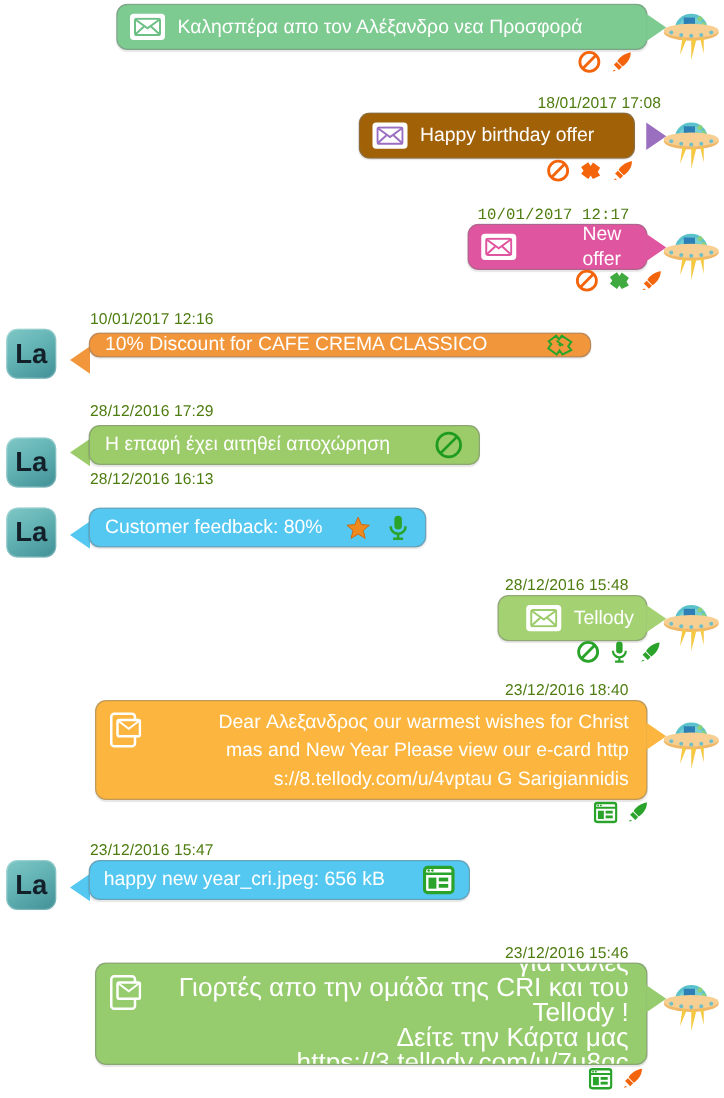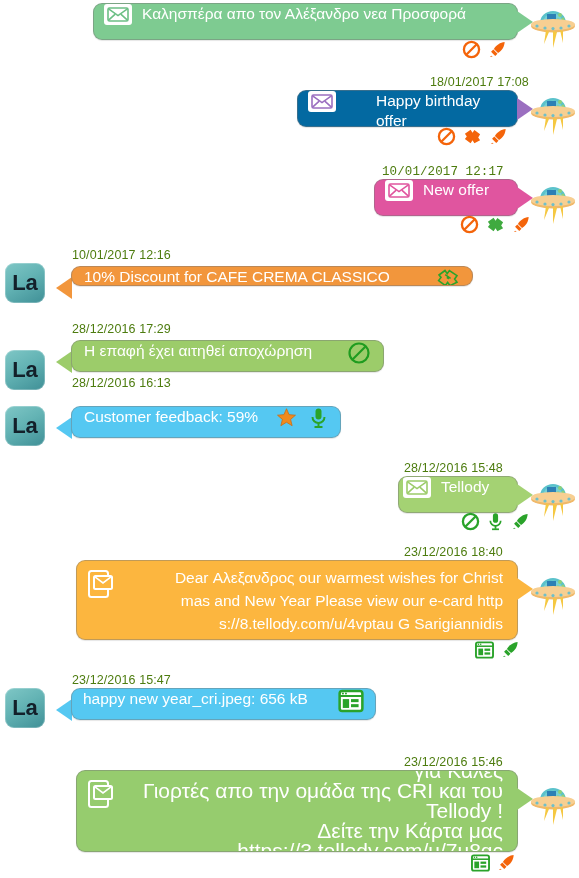--- a/index.html
+++ b/index.html
@@ -28,21 +28,21 @@
     white-space: nowrap;
     font-family: "Liberation Sans", sans-serif;
   }
 
   
   .bubble {
     position: absolute;
     border-radius: 9px;
     border: 1px solid rgba(120,120,120,0.45);
     display: flex;
-    align-items: flex-start;
+    align-items: center;
     color: #ffffff;
     font-size: 15.5px;
     box-shadow: 0 1px 1px rgba(0,0,0,0.10);
     overflow: hidden;
   }
   .bubble .btext {
     flex: 1 1 auto;
     line-height: 20px;
     white-space: pre-line;
   }
@@ -166,21 +166,21 @@
           <path d="M17.5 2.2 C13 2.6 8.5 5.5 6.2 9.4 L10.6 13.8 C14.5 11.5 17.4 7 17.5 2.2 Z" fill="#f4640a"></path>
           <path d="M5.6 10 L3.2 12.4 L7.6 16.8 L10 14.4 Z" fill="#f4640a"></path>
           <path d="M3.4 16.6 L2 18 L5 17.4 Z" fill="#f4640a"></path>
         </svg>
       </span>
     </div>
   </div>
 
   <div class="row">
     <div class="ts" style="left:430px; top:75px;">18/01/2017 17:08</div>
-    <div class="bubble" style="left:297px; top:90px; width:221px; height:37px; background:#0369a1; padding:0 10px;gap:30px;">
+    <div class="bubble" style="left:287px; top:90px; width:221px; height:37px; background:#a16207; padding:0 10px;">
       <span class="ic" style="margin-right:10px;">
         <span class="env-box">
           <svg width="22" height="15" viewBox="0 0 22 15" aria-hidden="true">
             <rect x="1" y="1" width="20" height="13" rx="1.5" fill="none" stroke="#9b6fc0" stroke-width="1.6"></rect>
             <path d="M1.6 1.8 L11 8.6 L20.4 1.8" fill="none" stroke="#9b6fc0" stroke-width="1.6"></path>
             <path d="M1.6 13.2 L8.2 7.2 M20.4 13.2 L13.8 7.2" fill="none" stroke="#9b6fc0" stroke-width="1.6"></path>
           </svg>
         </span>
       </span>
       <span class="btext">Happy birthday offer</span>
@@ -223,21 +223,21 @@
           <path d="M17.5 2.2 C13 2.6 8.5 5.5 6.2 9.4 L10.6 13.8 C14.5 11.5 17.4 7 17.5 2.2 Z" fill="#f4640a"></path>
           <path d="M5.6 10 L3.2 12.4 L7.6 16.8 L10 14.4 Z" fill="#f4640a"></path>
           <path d="M3.4 16.6 L2 18 L5 17.4 Z" fill="#f4640a"></path>
         </svg>
       </span>
     </div>
   </div>
 
   <div class="row">
     <div class="ts" style="left:382px; top:165px;font-family:Liberation Mono, monospace;">10/01/2017 12:17</div>
-    <div class="bubble" style="left:374px; top:179px; width:144px; height:37px; background:#e0559f; padding:0 10px;">
+    <div class="bubble" style="left:374px; top:179px; width:144px; height:37px; background:#e0559f; padding:0 10px;gap:43px;">
       <span class="ic" style="margin-right:10px;">
         <span class="env-box">
           <svg width="22" height="15" viewBox="0 0 22 15" aria-hidden="true">
             <rect x="1" y="1" width="20" height="13" rx="1.5" fill="none" stroke="#e0559f" stroke-width="1.6"></rect>
             <path d="M1.6 1.8 L11 8.6 L20.4 1.8" fill="none" stroke="#e0559f" stroke-width="1.6"></path>
             <path d="M1.6 13.2 L8.2 7.2 M20.4 13.2 L13.8 7.2" fill="none" stroke="#e0559f" stroke-width="1.6"></path>
           </svg>
         </span>
       </span>
       <span class="btext">New offer</span>
@@ -319,40 +319,40 @@
     </div>
   </div>
 
   <div class="row">
     <div class="ts" style="left:72px; top:376px;">28/12/2016 16:13</div>
     <div class="la" style="left:5px; top:406px;">
       <span>La</span>
     </div>
     <div class="tail tail-left" style="left:56px; top:417px; border-right-color:#55c8f2;"></div>
     <div class="bubble pat-diamond" style="left:71px; top:406px; width:270px; height:32px; background:#55c8f2; padding:0 12px;">
-      <span class="btext">Customer feedback: 59%</span>
+      <span class="btext">Customer feedback: 80%</span>
       <span class="ic" style="margin-left:5px;">
         <svg width="21" height="21" viewBox="0 0 22 22" aria-hidden="true">
           <path d="M11 1.8 L13.7 8 L20.4 8.6 L15.3 13 L16.9 19.6 L11 16 L5.1 19.6 L6.7 13 L1.6 8.6 L8.3 8 Z" fill="#f08a1e" stroke="#c96a10" stroke-width="0.8"></path>
         </svg>
       </span>
       <span class="ic" style="margin-left:12px;">
         <svg width="19" height="22" viewBox="0 0 18 22" aria-hidden="true">
           <rect x="6" y="1.5" width="6" height="11" rx="3" fill="#2aa32a"></rect>
           <path d="M3 10 a6 6 0 0 0 12 0" fill="none" stroke="#2aa32a" stroke-width="2"></path>
           <line x1="9" y1="16" x2="9" y2="19.5" stroke="#2aa32a" stroke-width="2"></line>
           <line x1="5" y1="20" x2="13" y2="20" stroke="#2aa32a" stroke-width="2"></line>
         </svg>
       </span>
     </div>
   </div>
 
   <div class="row">
     <div class="ts" style="left:404px; top:461px;">28/12/2016 15:48</div>
-    <div class="bubble" style="left:398px; top:476px; width:120px; height:37px; background:#a4d273; padding:0 4px;">
+    <div class="bubble" style="left:398px; top:476px; width:120px; height:37px; background:#a4d273; padding:0 22px;">
       <span class="ic" style="margin-right:10px;">
         <span class="env-box">
           <svg width="22" height="15" viewBox="0 0 22 15" aria-hidden="true">
             <rect x="1" y="1" width="20" height="13" rx="1.5" fill="none" stroke="#9ccc6a" stroke-width="1.6"></rect>
             <path d="M1.6 1.8 L11 8.6 L20.4 1.8" fill="none" stroke="#9ccc6a" stroke-width="1.6"></path>
             <path d="M1.6 13.2 L8.2 7.2 M20.4 13.2 L13.8 7.2" fill="none" stroke="#9ccc6a" stroke-width="1.6"></path>
           </svg>
         </span>
       </span>
       <span class="btext">Tellody</span>

